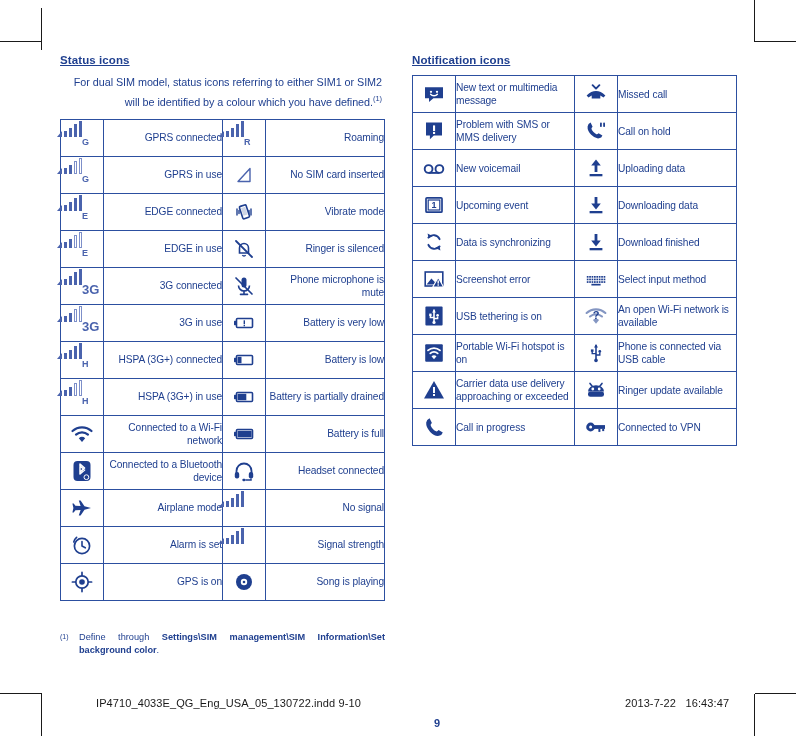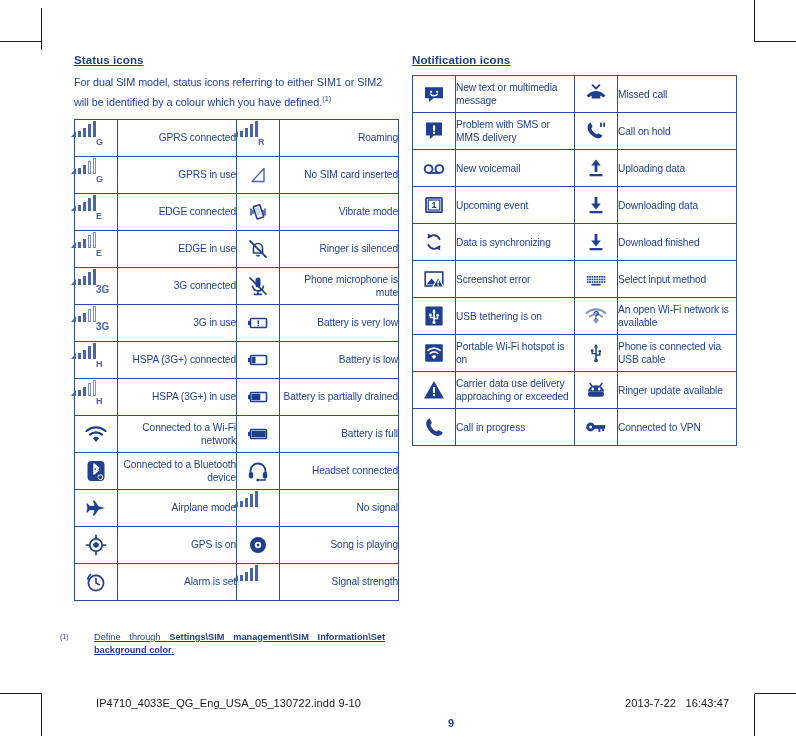--- a/index.html
+++ b/index.html
@@ -29,38 +29,39 @@
     position: absolute;
     left: 0; top: 0;
     width: 796px; height: 737px;
   }
 
   .col {
     position: absolute;
     top: 54px;
     width: 322px;
   }
-  .col-left  { left: 60px; margin-left: 14px; }
+  .col-left  { left: 60px; }
   .col-right { left: 412px; }
 
   h2.section-title {
     font-size: 11.5px;
     font-weight: bold;
     color: #1f3f8f;
     margin: 0 0 9px 0;
     text-decoration: underline;
     letter-spacing: 0.1px;
   }
 
   p.intro {
     font-size: 10.8px;
     line-height: 15.5px;
     color: #1f3f8f;
     margin: 0 0 9px 0;
     letter-spacing: -0.05px;
+    text-align: right;
   }
   p.intro sup { font-size: 7.5px; }
 
   
   table.icontable {
     border-collapse: collapse;
     width: 320px;
     table-layout: fixed;
   }
   table.icontable td {
@@ -91,21 +92,21 @@
     margin: 0 auto;
   }
   .sigwrap .tag {
     position: absolute;
     left: 0; top: -1px;
     font-size: 9px;
     font-weight: bold;
     color: #4a63ad;
     line-height: 10px;
   }
-  .sigwrap .tag.sm { font-size: 10px; }
+  .sigwrap .tag.sm { font-size: 13px; }
   .bars {
     position: absolute;
     right: 0; bottom: 1px;
     display: flex;
     align-items: flex-end;
     gap: 1.5px;
   }
   .bars i {
     display: block;
     width: 3.5px;
@@ -132,23 +133,22 @@
     font-size: 9.2px;
     line-height: 12.5px;
     color: #1f3f8f;
   }
   .footnote sup { font-size: 7px; }
   .footnote .ft-mark {
     position: absolute;
     left: 0; top: 0;
   }
   .footnote .ft-body {
-    margin-left: 34px;
+    margin-left: 19px;
     text-align: justify;
-    text-decoration: underline;
   }
   .footnote b { font-weight: bold; }
 
   .pagenum {
     position: absolute;
     font-size: 11px;
     font-weight: bold;
     color: #1f3f8f;
   }
   .pagenum.l { left: 374px; top: 663px; }
@@ -388,52 +388,52 @@
                   <i class="h1"></i>
                   <i class="h2"></i>
                   <i class="h3"></i>
                   <i class="h4"></i>
                 </span></span></td>
             <td class="lb">No signal</td>
           </tr>
           <tr>
             <td class="ic">
               <svg class="g" width="24" height="24" viewBox="0 0 24 24" xmlns="http://www.w3.org/2000/svg" fill="none">
+                <circle cx="12" cy="13" r="7.6" stroke="#1f3f8f" stroke-width="1.7" fill="none"></circle>
+                <path d="M12 8.6 L12 13 L15.3 14.8" stroke="#1f3f8f" stroke-width="1.6" fill="none" stroke-linecap="round"></path>
+                <path d="M6.6 4.4 a9 9 0 0 0 -2.8 4.5" stroke="#1f3f8f" stroke-width="1.7" fill="none" stroke-linecap="round"></path>
+              </svg>
+            </td>
+            <td class="lb">Alarm is set</td>
+            <td class="ic"><span class="sigwrap"><span class="bars">
+                  <span class="tri"></span>
+                  <i class="h1"></i>
+                  <i class="h2"></i>
+                  <i class="h3"></i>
+                  <i class="h4"></i>
+                </span></span></td>
+            <td class="lb">Signal strength</td>
+          </tr>
+          <tr>
+            <td class="ic">
+              <svg class="g" width="24" height="24" viewBox="0 0 24 24" xmlns="http://www.w3.org/2000/svg" fill="none">
                 <circle cx="12" cy="12" r="6.2" stroke="#1f3f8f" stroke-width="1.7" fill="none"></circle>
                 <circle cx="12" cy="12" r="2.8" fill="#1f3f8f"></circle>
                 <path d="M12 2.4 L12 5.4 M12 18.6 L12 21.6 M2.4 12 L5.4 12 M18.6 12 L21.6 12" stroke="#1f3f8f" stroke-width="1.7" stroke-linecap="round"></path>
               </svg>
             </td>
             <td class="lb">GPS is on</td>
             <td class="ic">
               <svg class="g" width="24" height="24" viewBox="0 0 24 24" xmlns="http://www.w3.org/2000/svg" fill="none">
                 <circle cx="12" cy="12" r="8" fill="#1f3f8f"></circle>
                 <circle cx="12" cy="12" r="3.2" fill="#ffffff"></circle>
                 <circle cx="12" cy="12" r="1.3" fill="#1f3f8f"></circle>
               </svg>
             </td>
             <td class="lb">Song is playing</td>
-          </tr>
-          <tr>
-            <td class="ic">
-              <svg class="g" width="24" height="24" viewBox="0 0 24 24" xmlns="http://www.w3.org/2000/svg" fill="none">
-                <circle cx="12" cy="13" r="7.6" stroke="#1f3f8f" stroke-width="1.7" fill="none"></circle>
-                <path d="M12 8.6 L12 13 L15.3 14.8" stroke="#1f3f8f" stroke-width="1.6" fill="none" stroke-linecap="round"></path>
-                <path d="M6.6 4.4 a9 9 0 0 0 -2.8 4.5" stroke="#1f3f8f" stroke-width="1.7" fill="none" stroke-linecap="round"></path>
-              </svg>
-            </td>
-            <td class="lb">Alarm is set</td>
-            <td class="ic"><span class="sigwrap"><span class="bars">
-                  <span class="tri"></span>
-                  <i class="h1"></i>
-                  <i class="h2"></i>
-                  <i class="h3"></i>
-                  <i class="h4"></i>
-                </span></span></td>
-            <td class="lb">Signal strength</td>
           </tr>
         </tbody>
     </table>
 
     <div class="pagenum l">9</div>
   </div>
 
   <div class="col col-right">
     <h2 class="section-title">Notification icons</h2>
 

